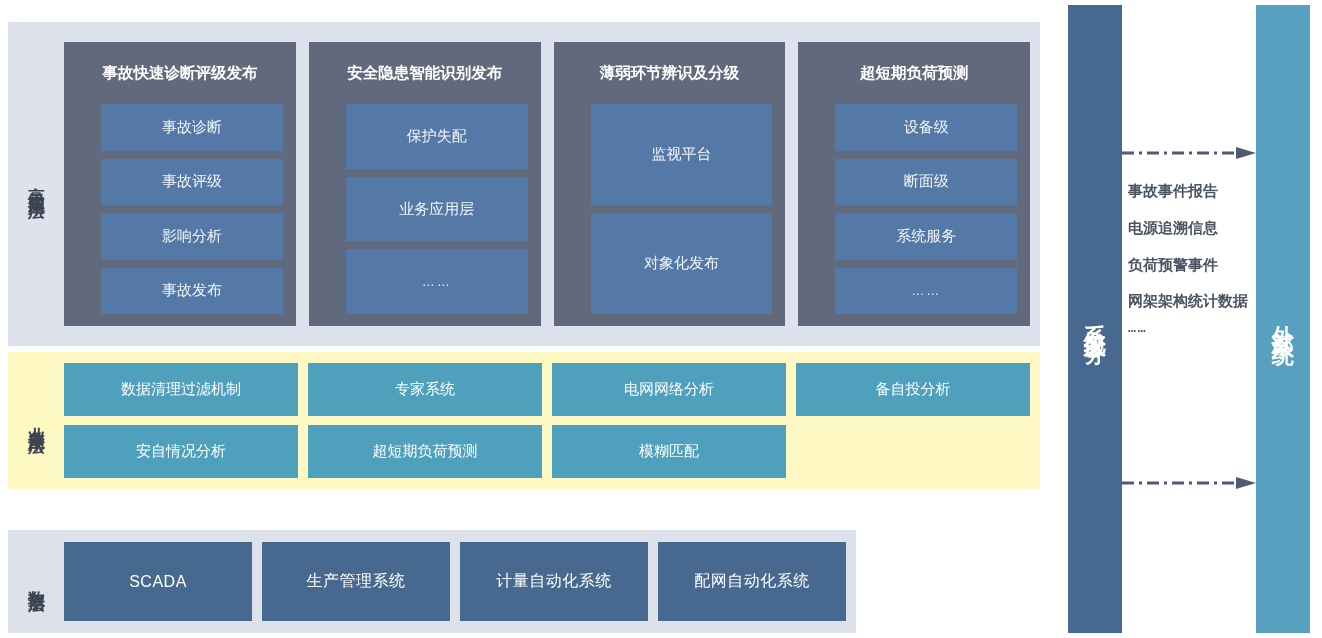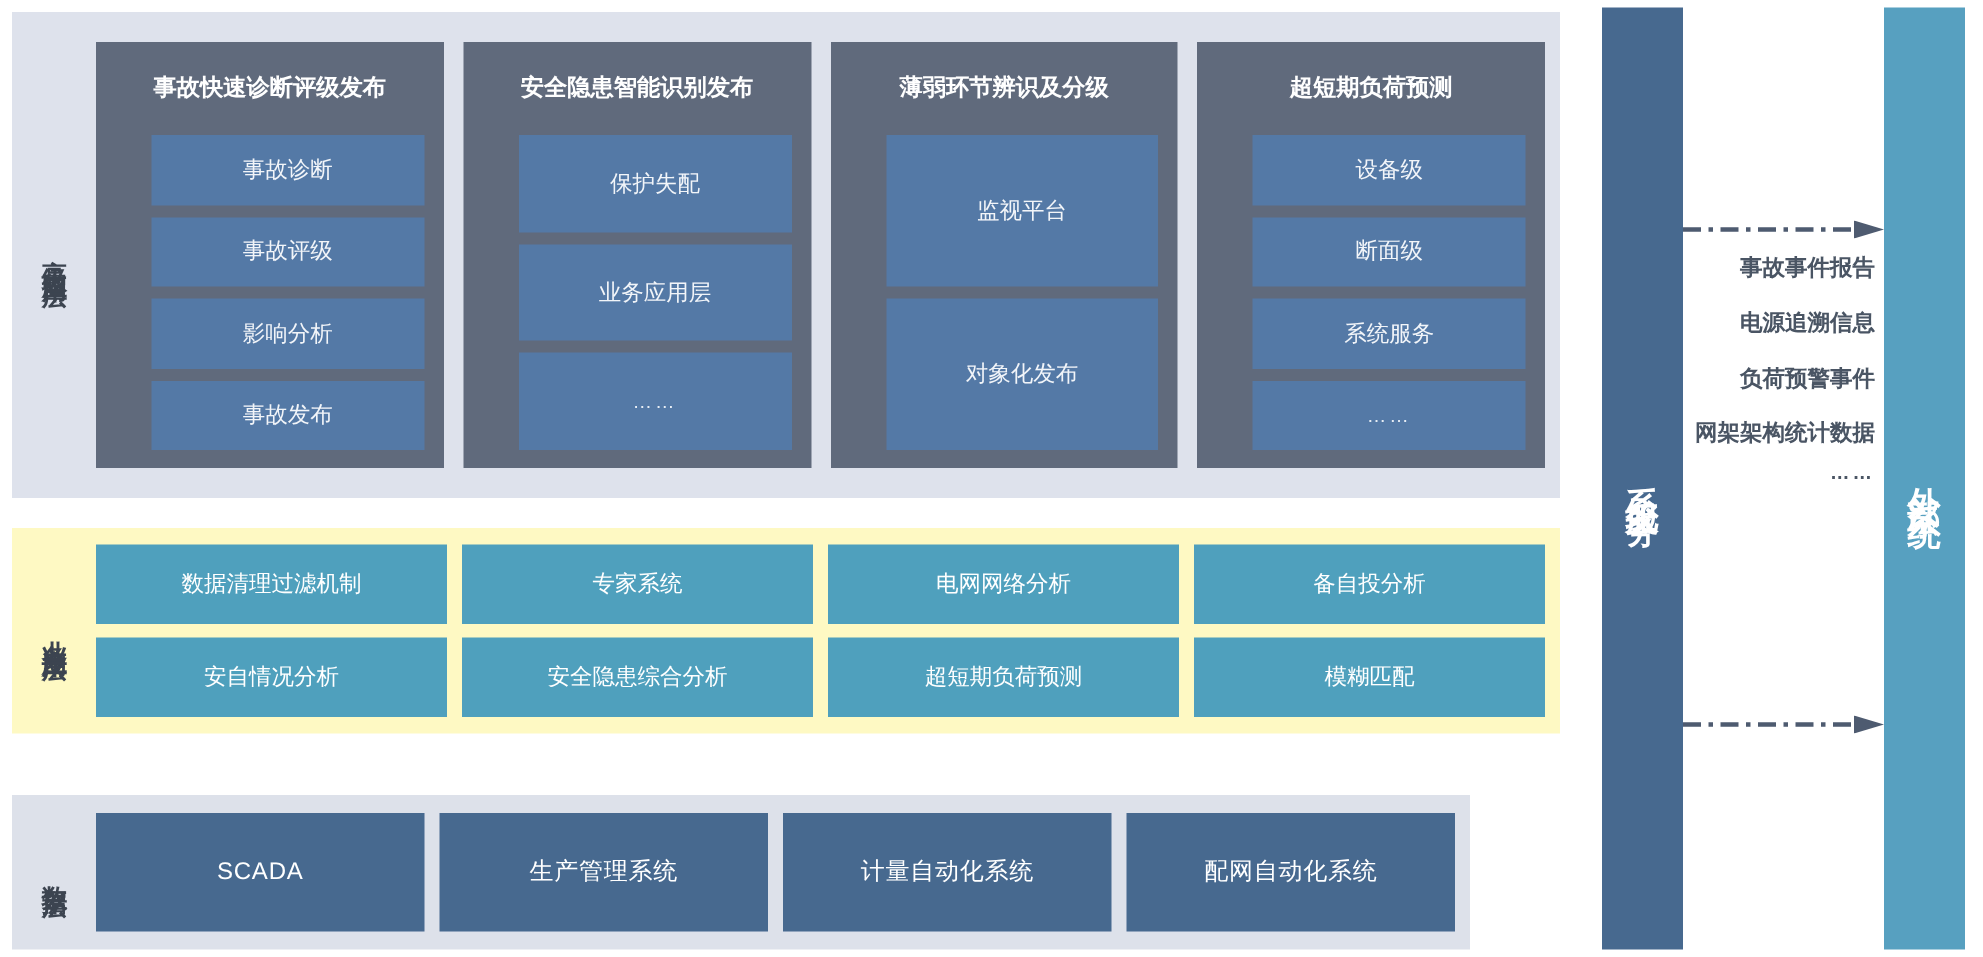--- a/index.html
+++ b/index.html
@@ -9,23 +9,23 @@
     font-family:"Liberation Sans","DejaVu Sans",sans-serif;
     overflow:hidden;
     position:relative;
   }
   #root{position:relative;width:1322px;height:638px;}
 
   
   .left-stack{position:absolute;left:8px;top:5px;width:1032px;height:628px;}
 
   .panel{position:absolute;left:0;box-sizing:border-box;display:flex;align-items:stretch;}
-  .panel-advanced{top:3px;width:1032px;height:324px;background:#dee2ec;}
+  .panel-advanced{top:17px;width:1032px;height:324px;background:#dee2ec;}
   .panel-business{top:347px;width:1032px;height:137px;background:#fef9c3;}
-  .panel-data{top:525px;width:972px;height:103px;background:#dde1ea;}
+  .panel-data{top:525px;width:848px;height:103px;background:#dde1ea;}
 
   .layer-label{
     width:56px;flex:0 0 56px;
     display:flex;align-items:center;justify-content:center;
     color:#3c4450;font-weight:bold;letter-spacing:1px;
   }
   .layer-label span{
     writing-mode:vertical-rl;
     text-orientation:upright;
     line-height:1.28;
@@ -92,22 +92,22 @@
        display:flex;align-items:center;justify-content:center;}
   .bar-service{left:0;background:#47698f;}
   .bar-external{left:188px;background:#57a0c0;}
   .bar span{
     writing-mode:vertical-rl;text-orientation:upright;
     color:#ffffff;font-weight:bold;font-size:22px;letter-spacing:6px;
     line-height:1.15;
   }
 
   .flow-labels{
-    position:absolute;left:60px;top:164px;width:122px;
-    display:flex;flex-direction:column;align-items:flex-end;gap:17px;
+    position:absolute;left:60px;top:178px;width:122px;
+    display:flex;flex-direction:column;align-items:flex-start;gap:17px;font-family:Liberation Mono, monospace;
   }
   .flow-label{
     color:#4a5564;font-weight:bold;font-size:15px;
     text-align:center;line-height:1.32;
   }
   .flow-label.dots{font-size:13px;letter-spacing:2px;margin-top:-10px;}
 
   .arrow{position:absolute;left:54px;width:136px;height:12px;}
   .arrow svg{display:block;}
   .arrow-top{top:142px;}
@@ -170,21 +170,20 @@
     <div class="panel panel-business">
       <div class="layer-label">
         <span>业务应用层</span>
       </div>
       <div class="biz-grid">
         <div class="biz-item">数据清理过滤机制</div>
         <div class="biz-item">专家系统</div>
         <div class="biz-item">电网网络分析</div>
         <div class="biz-item">备自投分析</div>
         <div class="biz-item">安自情况分析</div>
-        <div class="biz-item">安全隐患综合分析</div>
         <div class="biz-item">超短期负荷预测</div>
         <div class="biz-item">模糊匹配</div>
       </div>
     </div>
 
     <div class="panel panel-data">
       <div class="layer-label">
         <span>数据层</span>
       </div>
       <div class="data-grid">

